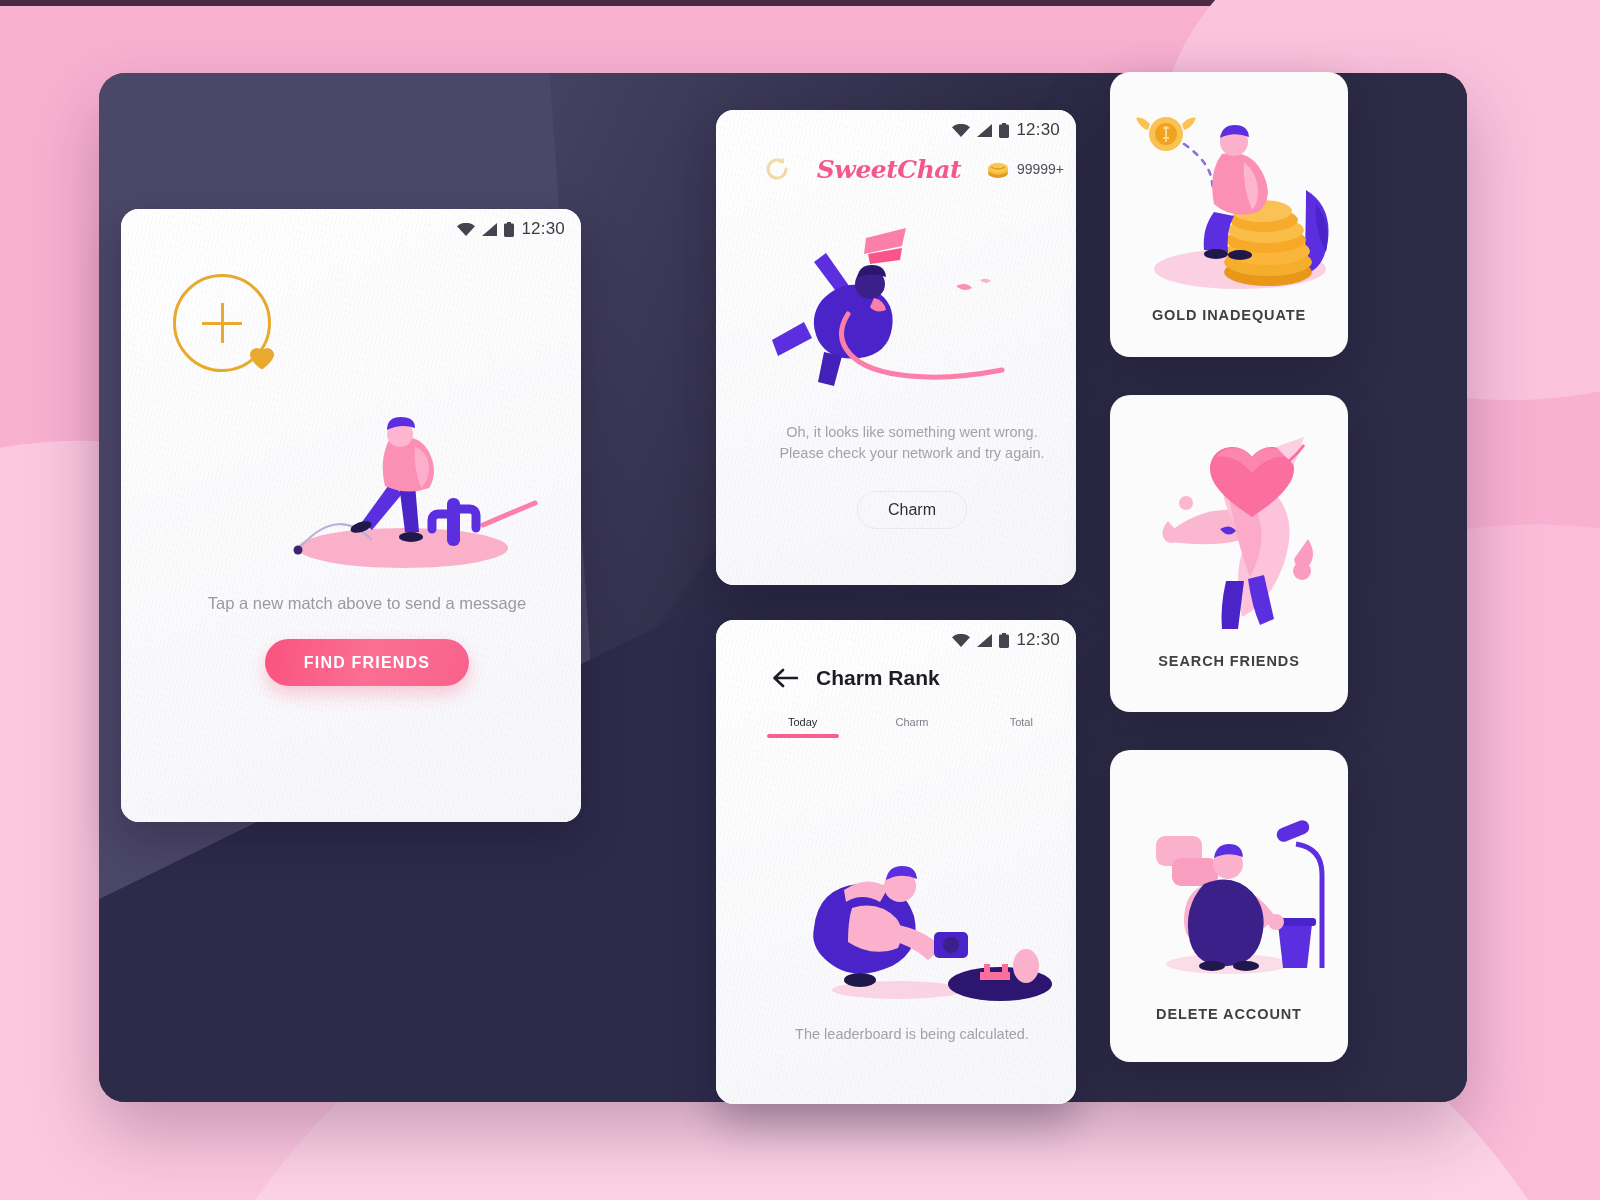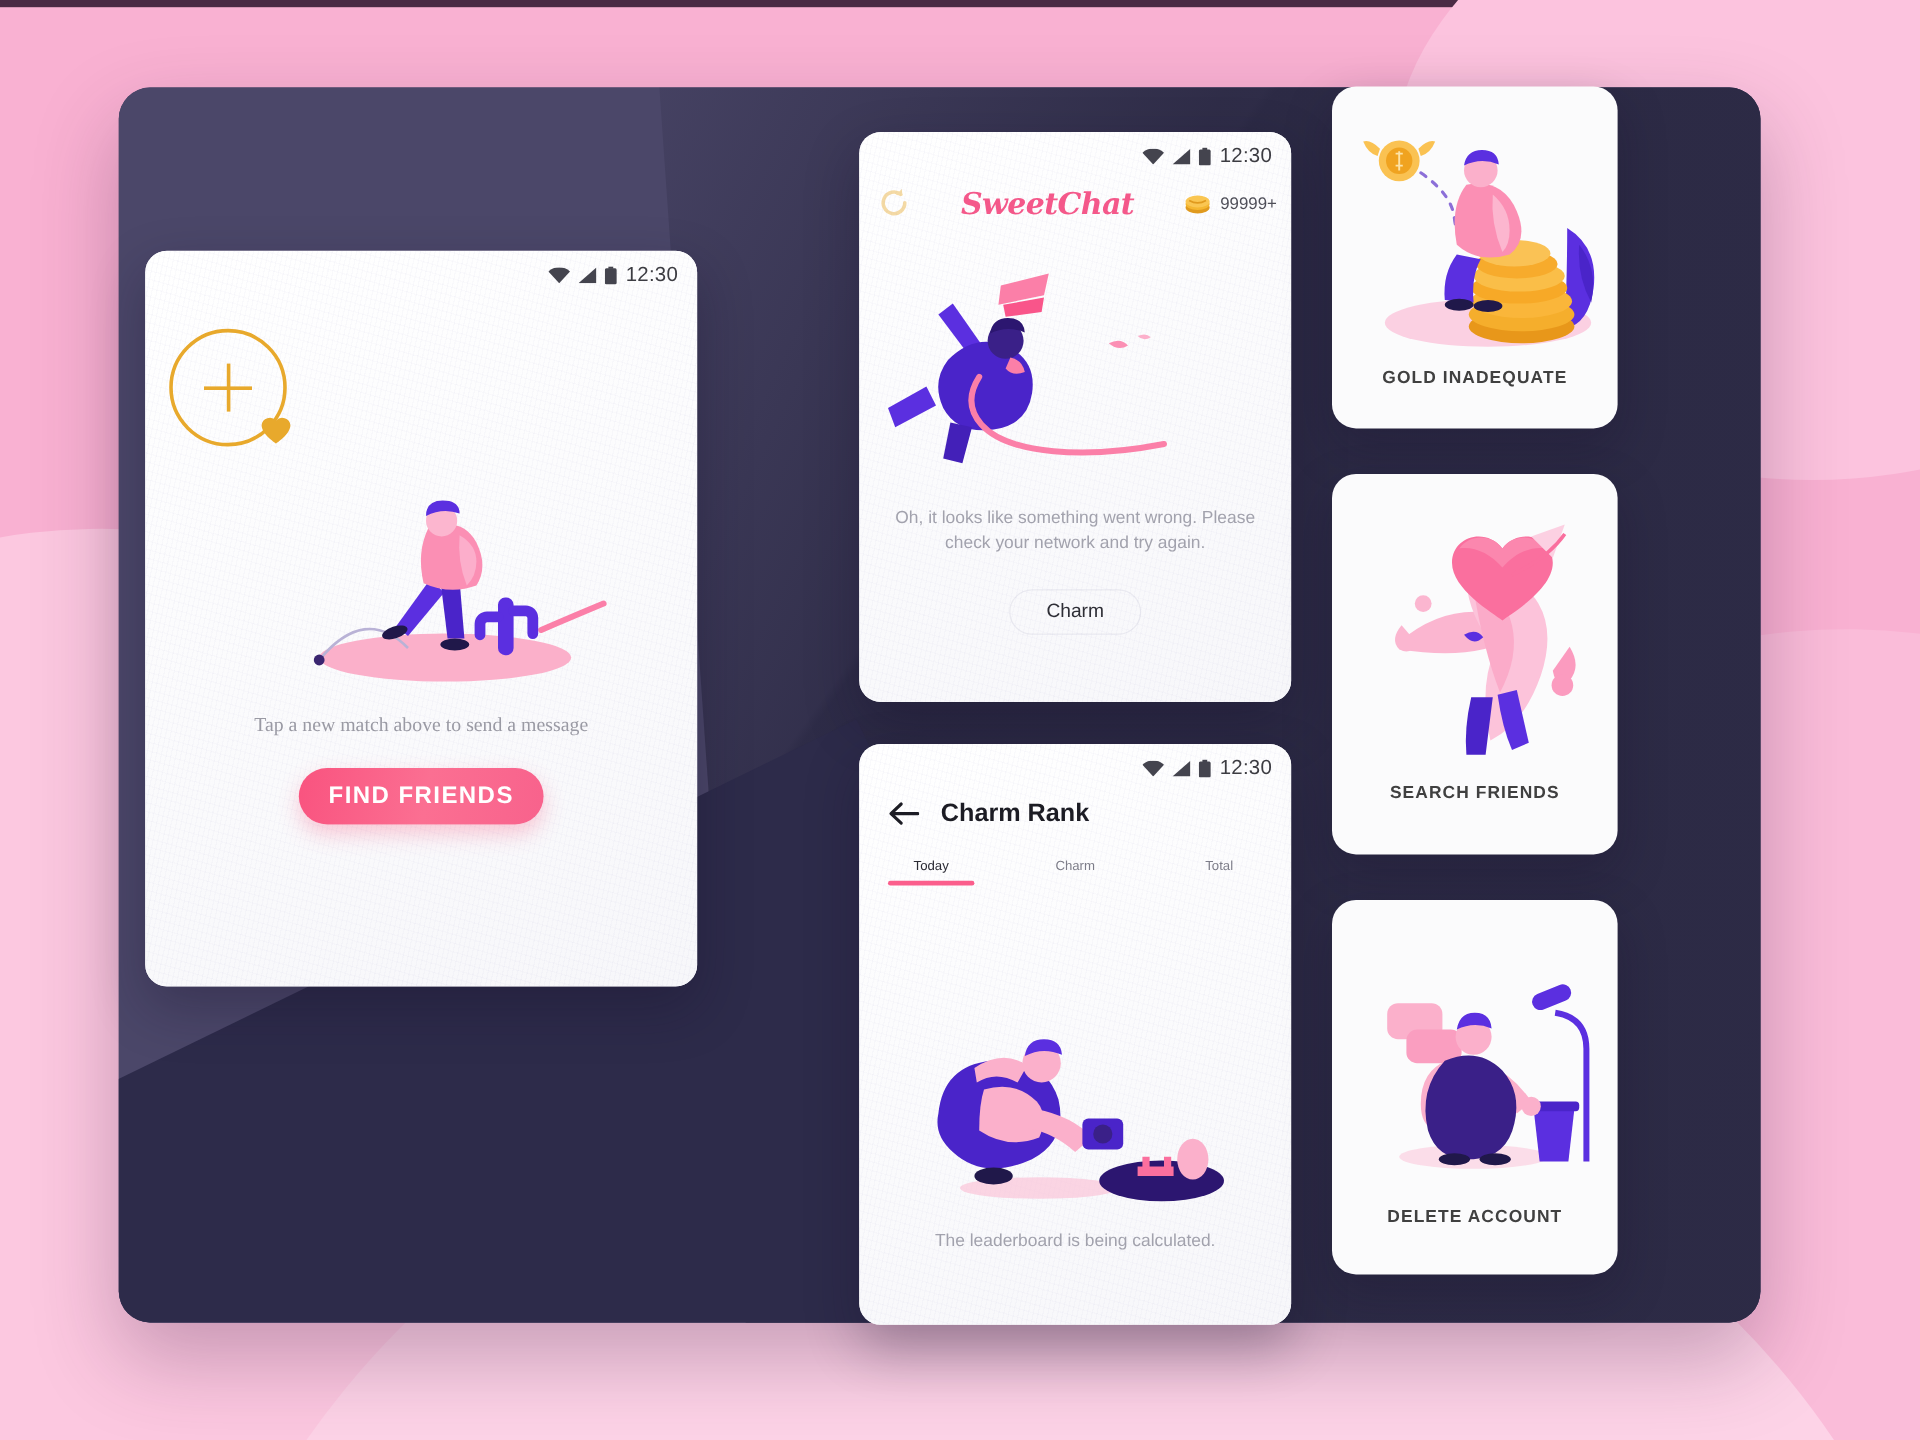--- a/index.html
+++ b/index.html
@@ -57,20 +57,21 @@
     background: #2d2b4a; transform: rotate(-26deg);
   }
 
   
   .card {
     position: absolute;
     background: #fafafb;
     border-radius: 18px;
     box-shadow: 0 18px 44px rgba(20,12,40,.30);
     overflow: hidden;
+    padding-left: 32px;
   }
   .card .paper {
     position: absolute; inset: 0;
     background:
       repeating-linear-gradient(102deg, rgba(120,120,180,.035) 0 1px, rgba(0,0,0,0) 1px 4px),
       repeating-linear-gradient(16deg, rgba(140,130,190,.03) 0 1px, rgba(0,0,0,0) 1px 7px),
       linear-gradient(160deg,#ffffff 0%, #f7f7fa 100%);
     pointer-events: none;
   }
   .card > *:not(.paper) { position: relative; }
@@ -101,27 +102,27 @@
     position: absolute; left: 29px; top: 47.5px; width: 40px; height: 3px; background: #e8a92c;
   }
   .add-match .plus-v {
     position: absolute; left: 47.5px; top: 29px; width: 3px; height: 40px; background: #e8a92c;
   }
   .add-match .heart {
     position: absolute; right: -4px; bottom: 2px; width: 26px; height: 24px;
   }
   #card-messages .illus { margin-top: 38px; height: 168px; position: relative; }
   #card-messages .hint {
-    text-align: center; font-size: 16.5px; color: #9a9aa4; margin-top: 16px; font-family: Liberation Serif, serif;
+    text-align: center; font-size: 16.5px; color: #9a9aa4; margin-top: 16px;
   }
   #card-messages .cta {
     display: block; margin: 26px auto 13px; width: 204px; height: 47px;
     border: none; border-radius: 24px; cursor: pointer;
     background: linear-gradient(100deg,#f9537f 0%, #fb6f92 52%, #f8628c 100%);
-    color: #fff; font-size: 20px; font-weight: bold; letter-spacing: 1.2px;
+    color: #fff; font-size: 16px; font-weight: bold; letter-spacing: 1.2px;
     font-family: "Liberation Sans", sans-serif;
     box-shadow: 0 8px 18px rgba(249,83,127,.30);
   }
 
   
   #card-error { left: 716px; top: 110px; width: 360px; height: 475px; }
   .sc-header {
     display: flex; align-items: center; justify-content: space-between;
     padding: 14px 12px 0 14px;
   }

